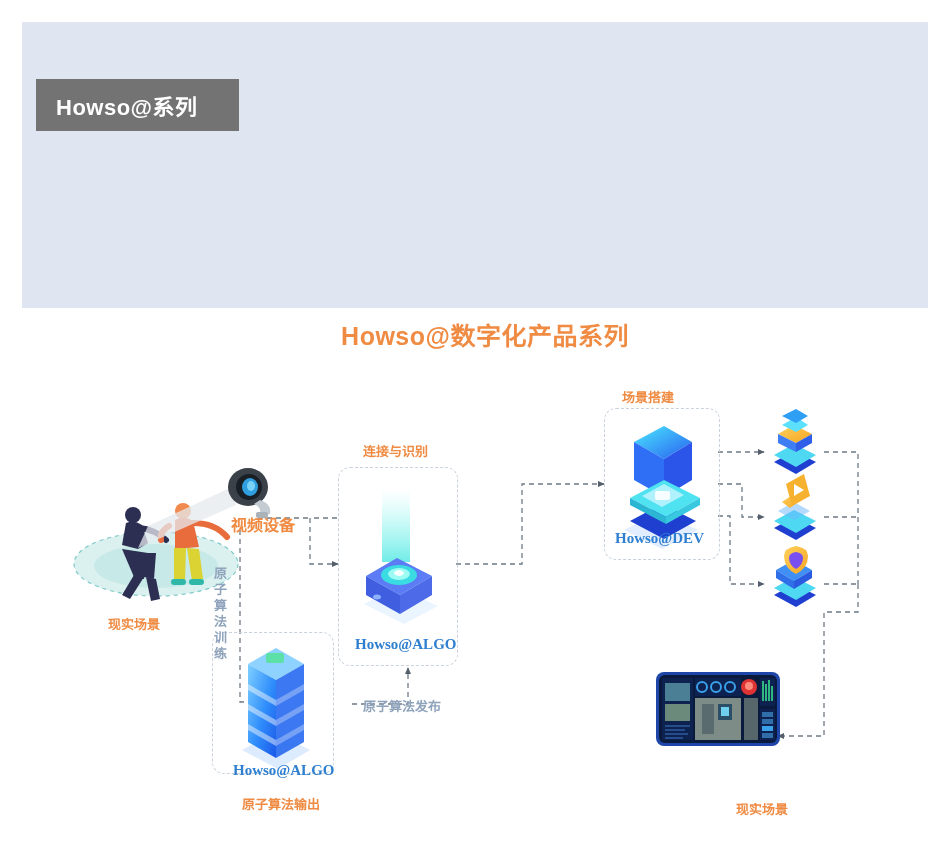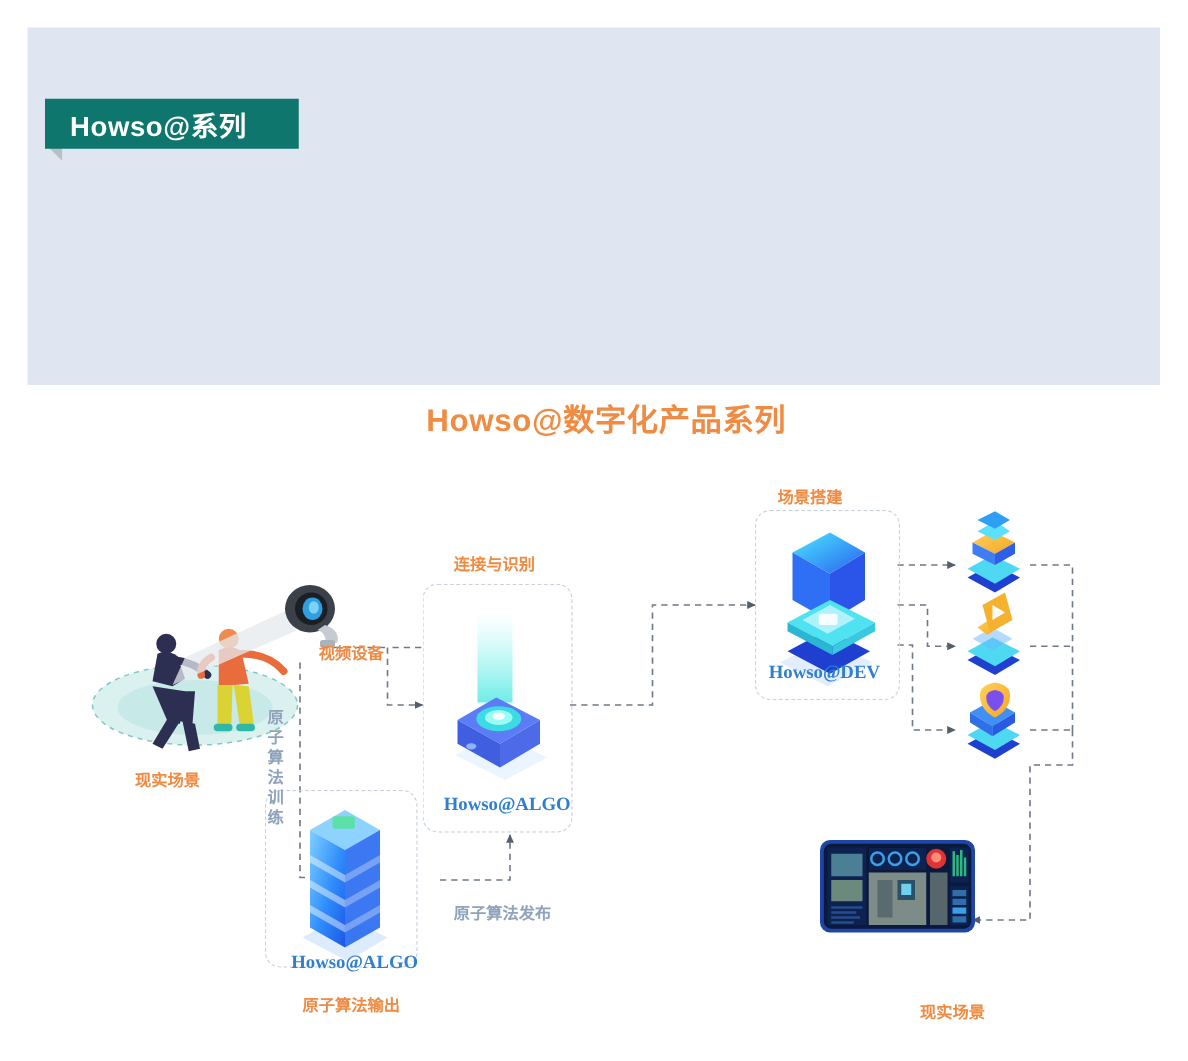--- a/index.html
+++ b/index.html
@@ -17,22 +17,22 @@
   .intro-panel{
     position:absolute;left:22px;top:22px;width:906px;height:286px;
     background:#dfe6f1;
   }
   .badge-shadow{
     position:absolute;left:14px;top:93px;width:14px;height:14px;
     background:#b9bfc7;
     clip-path:polygon(0 0,100% 0,100% 100%);
   }
   .badge{
-    position:absolute;left:14px;top:57px;width:203px;height:40px;
-    background:#0f766e;
+    position:absolute;left:14px;top:57px;width:203px;height:52px;
+    background:#737373;
     display:flex;align-items:center;
   }
   .badge-label{
     color:#ffffff;font-size:22px;font-weight:bold;letter-spacing:.5px;
     margin-left:20px;white-space:nowrap;
   }
   .intro-body{
     position:absolute;left:52px;top:112px;width:862px;
     font-size:17.5px;line-height:38px;color:#22303f;
     letter-spacing:.4px;text-align:justify;
@@ -60,26 +60,26 @@
   .box-algo{left:160px;top:320px;width:120px;height:140px;}
   .box-dev{left:552px;top:96px;width:114px;height:150px;}
 
   
   .lab{position:absolute;white-space:nowrap;font-weight:bold;}
   .lab-orange{color:#ef8b42;}
   .lab-blue{color:#2f7fd0;font-family:Liberation Serif, serif;}
   .lab-slate{color:#8fa3bb;}
 
   .lab-scene{left:56px;top:302px;font-size:13px;text-align:center;}
-  .lab-cam{left:203px;top:200px;font-size:13px;}
+  .lab-cam{left:179px;top:200px;font-size:16px;}
   .lab-conn{left:311px;top:129px;font-size:13px;}
   .lab-link{left:303px;top:324px;font-size:15px;}
   .lab-algo{left:181px;top:450px;font-size:15px;}
   .lab-algo-out{left:190px;top:482px;font-size:13px;}
-  .lab-algo-pub{left:311px;top:408px;font-size:13px;}
+  .lab-algo-pub{left:311px;top:384px;font-size:13px;}
   .lab-dev-top{left:570px;top:75px;font-size:13px;}
   .lab-dev{left:563px;top:218px;font-size:15px;}
   .lab-app{left:684px;top:487px;font-size:13px;}
   .lab-train{
     left:158px;top:255px;font-size:13px;
     writing-mode:vertical-rl;text-orientation:upright;letter-spacing:3px;
   }
 </style>
 </head>
 <body>

